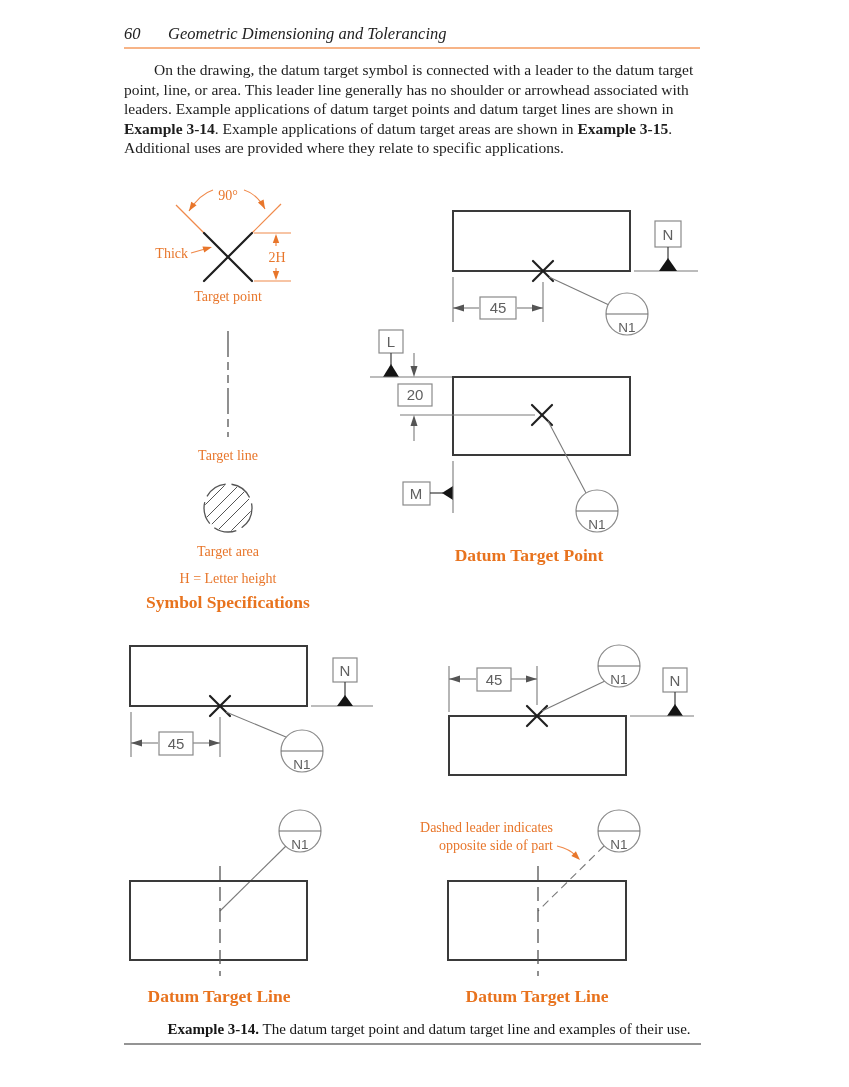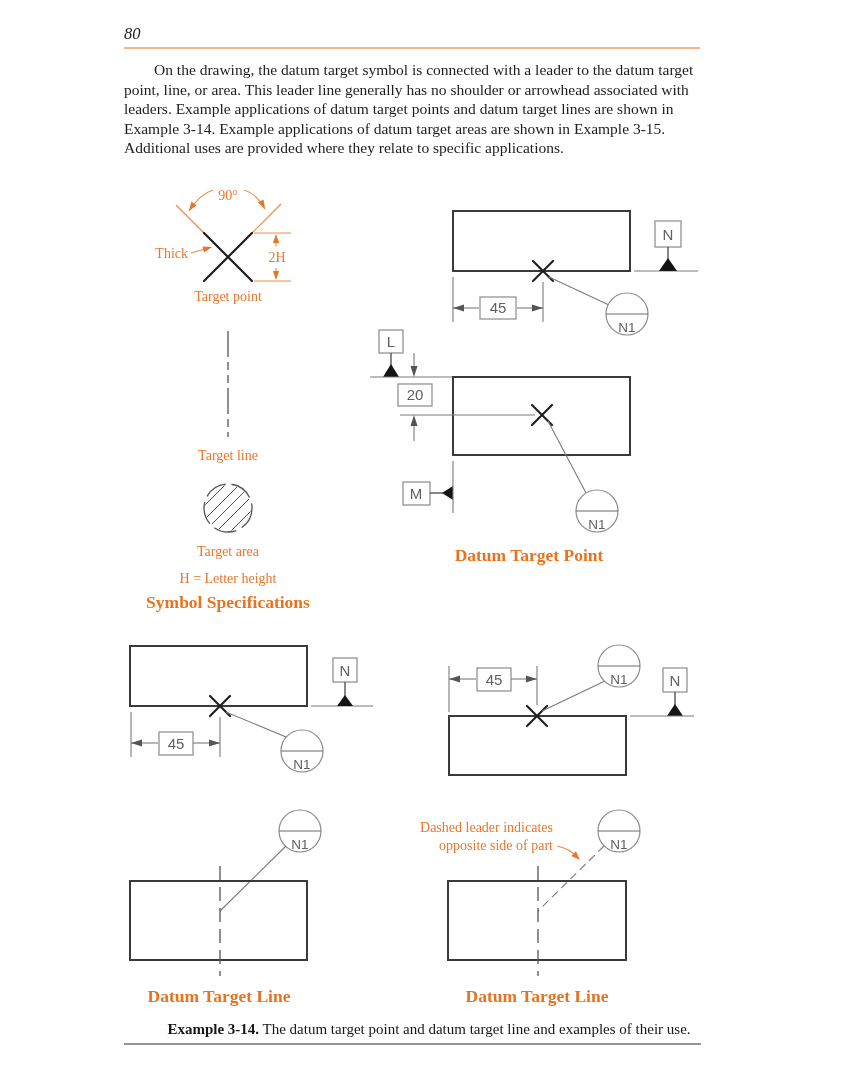--- a/index.html
+++ b/index.html
@@ -5,21 +5,21 @@
   html,body{margin:0;padding:0;background:#ffffff;}
   .page{position:relative;width:849px;height:1087px;background:#ffffff;overflow:hidden;
         font-family:"Liberation Serif", serif;}
   
   .pagenum{position:absolute;left:124px;top:24px;font-style:italic;font-size:16.5px;color:#222;}
   .runtitle{position:absolute;left:168px;top:24px;font-style:italic;font-size:16.5px;color:#222;}
   .header-rule{position:absolute;left:124px;top:47px;width:576px;height:2px;background:#F7B487;}
   
   .bodytext{position:absolute;left:124px;top:60px;width:594px;margin:0;
             font-size:15.5px;line-height:19.6px;color:#1d1d1d;text-indent:30px;}
-  .bodytext b{font-weight:normal;}
+  .bodytext b{font-weight:bold;}
   
   .figcap{position:absolute;left:124px;top:1021px;width:610px;margin:0;
           font-size:15px;color:#161616;text-align:center;}
   .figcap b{font-weight:bold;}
   .caption-rule{position:absolute;left:124px;top:1043px;width:577px;height:2px;background:#949494;}
   
   svg{position:absolute;left:0;top:0;}
   .pline{stroke:#3a3a3a;stroke-width:2;fill:none;}
   .thin{stroke:#7a7a7a;stroke-width:1.1;fill:none;}
   .sym{stroke:#8a8a8a;stroke-width:1.2;fill:#ffffff;}
@@ -35,21 +35,22 @@
   .oline{stroke:#F08A4B;stroke-width:1.2;fill:none;}
   .oarrow{fill:#E8762B;stroke:none;}
   .garrow{fill:#555;stroke:none;}
   .hatch{stroke:#555;stroke-width:1;}
 </style>
 </head>
 <body>
 
 <div class="page">
 
-  <span class="pagenum">80</span>
+  <span class="pagenum">60</span>
+  <span class="runtitle">Geometric Dimensioning and Tolerancing</span>
   <div class="header-rule"></div>
 
   <p class="bodytext"><span>On the drawing, the datum target symbol is connected with a leader to the datum target point, line, or area. This leader line generally has no shoulder or arrowhead associated with leaders. Example applications of datum target points and datum target lines are shown in </span><b>Example 3-14</b><span>. Example applications of datum target areas are shown in </span><b>Example 3-15</b><span>. Additional uses are provided where they relate to specific applications.</span></p>
 
   <svg width="849" height="1087" viewBox="0 0 849 1087">
 
     <defs>
       <clipPath id="areaclip">
           <circle cx="228" cy="508" r="23"></circle>
         </clipPath>

